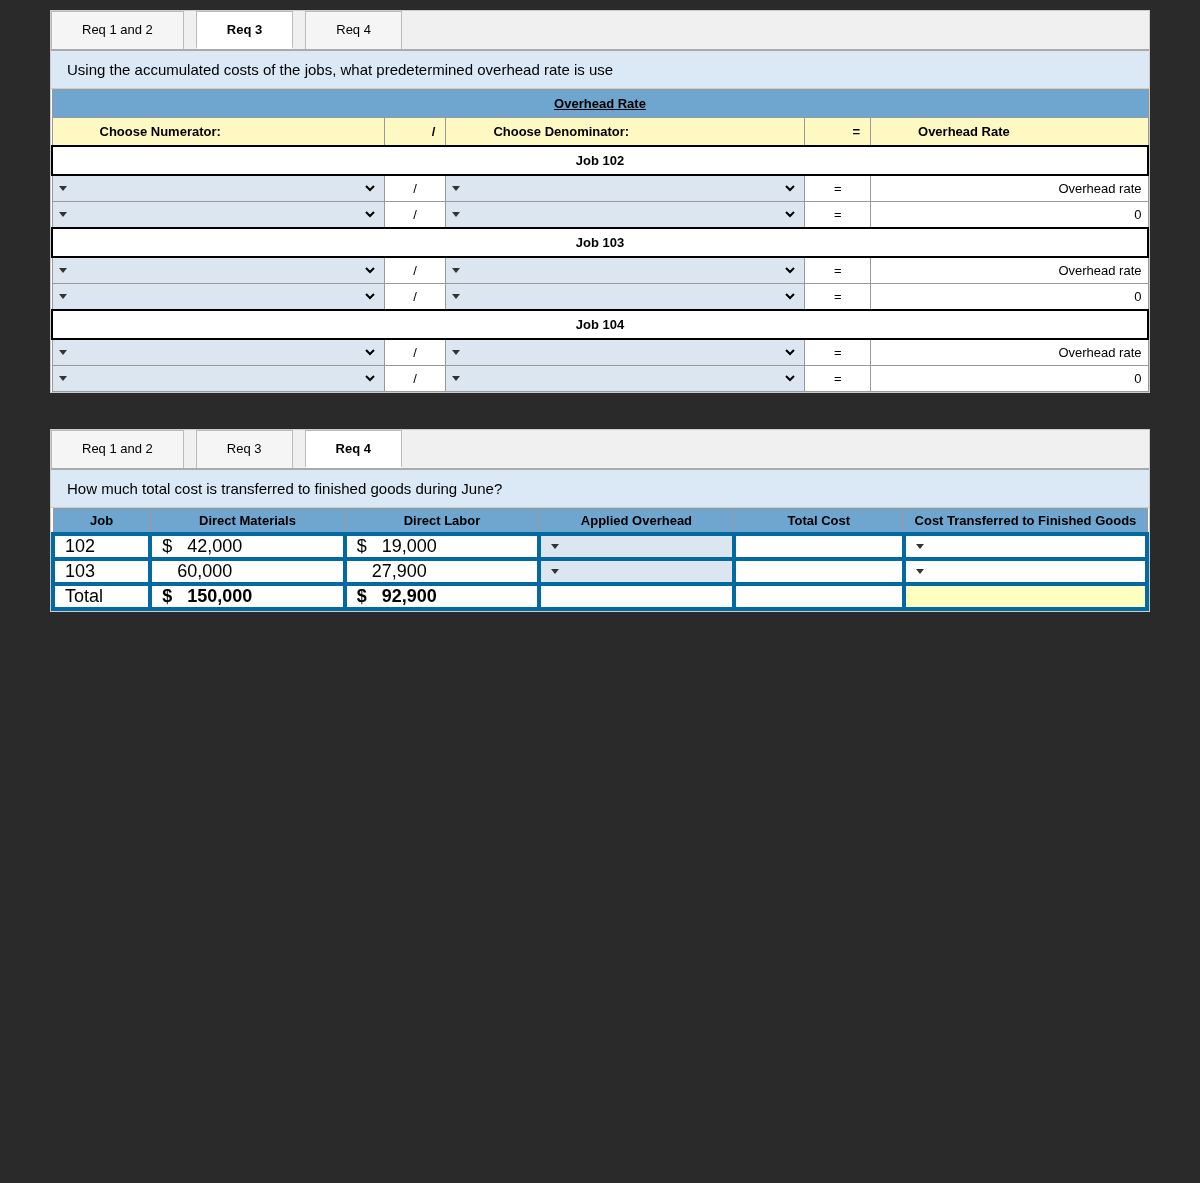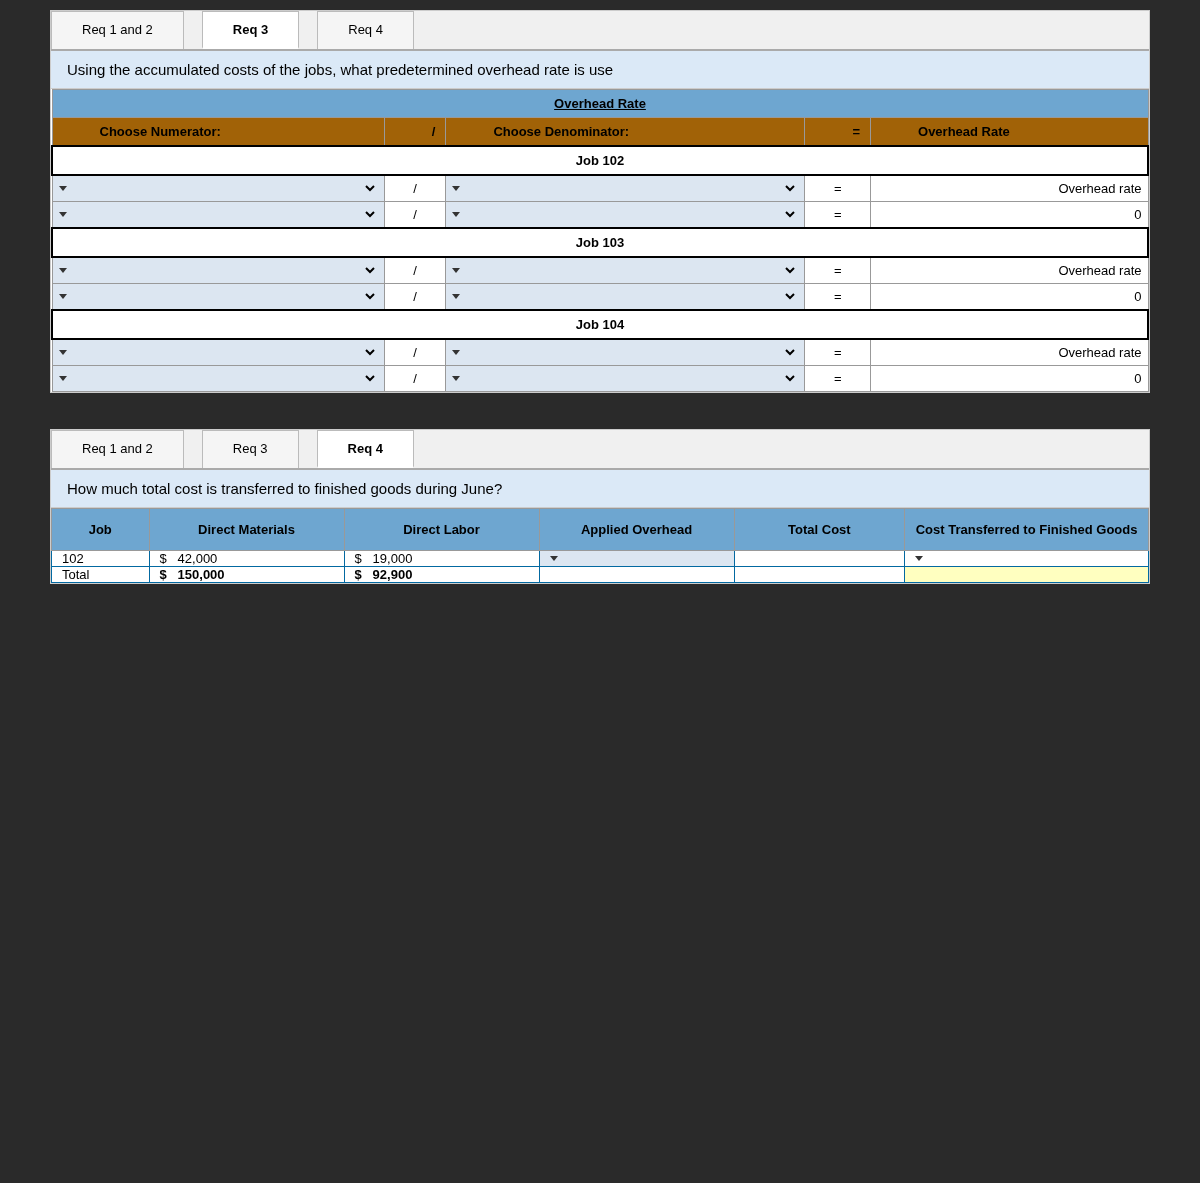--- a/index.html
+++ b/index.html
@@ -22,21 +22,21 @@
       border-bottom: 2px solid #aaa;
       background: #f0f0f0;
     }
     .tab {
       padding: 10px 30px;
       border: 1px solid #bbb;
       border-bottom: none;
       background: #f5f5f5;
       cursor: pointer;
       font-size: 13px;
-      margin-right: 18px;
+      margin-right: 12px;
     }
     .tab.active {
       background: #fff;
       border-bottom: 2px solid #fff;
       font-weight: bold;
     }
 
     
     .info-bar {
       background: #dbe9f7;
@@ -57,21 +57,21 @@
       font-size: 13px;
       margin-top: 44px;
     }
     .overhead-table .header-row th {
       background: #6ea6d0;
       color: #000;
       text-align: center;
       font-weight: bold;
     }
     .overhead-table .sub-header th {
-      background: #a16207;
+      background: #fef9c3;
       font-weight: bold;
       text-align: left;
       padding-left: 47px;
     }
     .overhead-table .sub-header th:nth-child(2) {
       text-align: center;
     }
     .overhead-table .sub-header th:nth-child(3) {
       text-align: left;
     }
@@ -136,29 +136,29 @@
 
     
     .cost-table {
       width: 100%;
       border-collapse: collapse;
     }
     .cost-table th {
       background: #6ea6d0;
       color: #000;
       border: 1px solid #999;
-      padding: 13px 10px;
+      padding: 4px 10px;
       font-size: 13px;
       text-align: center;
       font-weight: bold;
     }
     .cost-table td {
-      border: 1px solid #0369a1;
+      border: 4px solid #0369a1;
       padding: 0 10px;
-      font-size: 13px;
+      font-size: 18px;
     }
     .cost-table .input-cell {
       background: #dce6f1;
     }
     .cost-table .total-row td {
       font-weight: bold;
     }
     .cost-table .yellow-cell {
       background: #ffffc0;
     }
@@ -360,20 +360,42 @@
           </div>
         </td>
         <td></td>
         <td>
           <div class="dropdown-cell">
             <span class="dropdown-arrow"></span>
           </div>
         </td>
       </tr>
 
+      <tr>
+        <td>103</td>
+        <td>
+          <span></span>&nbsp;&nbsp;
+          <span>60,000</span>
+        </td>
+        <td>
+          <span></span>&nbsp;&nbsp;
+          <span>27,900</span>
+        </td>
+        <td class="input-cell">
+          <div class="dropdown-cell">
+            <span class="dropdown-arrow"></span>
+          </div>
+        </td>
+        <td></td>
+        <td>
+          <div class="dropdown-cell">
+            <span class="dropdown-arrow"></span>
+          </div>
+        </td>
+      </tr>
 
 
       <tr class="total-row">
         <td style="font-weight:normal;">Total</td>
         <td style="font-weight:bold;">
           <span>$</span>&nbsp;&nbsp;
           <span>150,000</span>
         </td>
         <td style="font-weight:bold;">
           <span>$</span>&nbsp;&nbsp;

